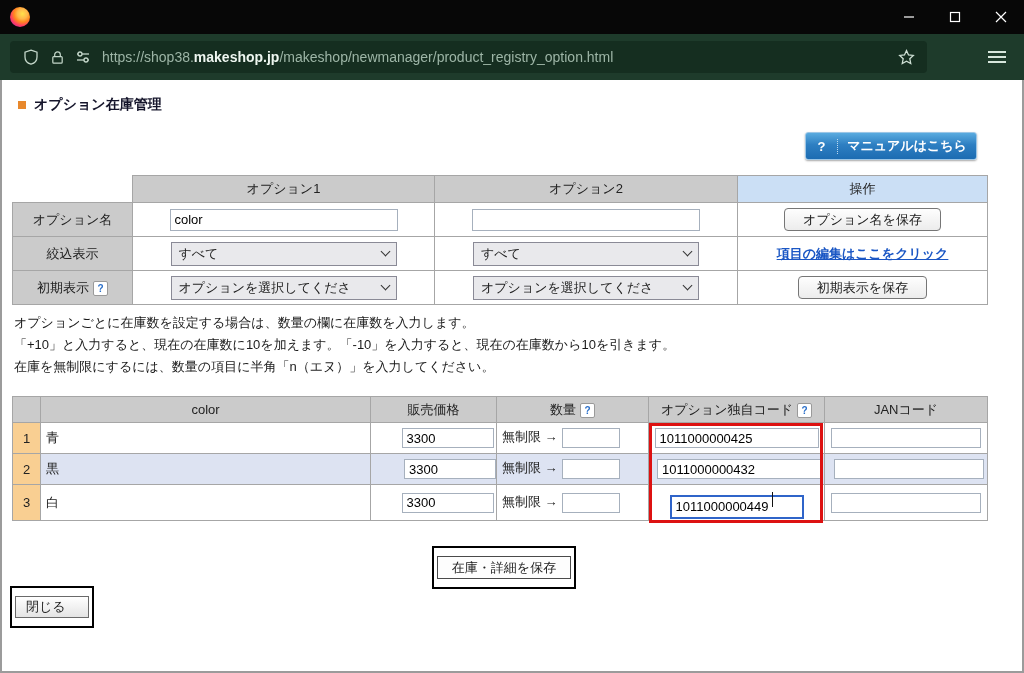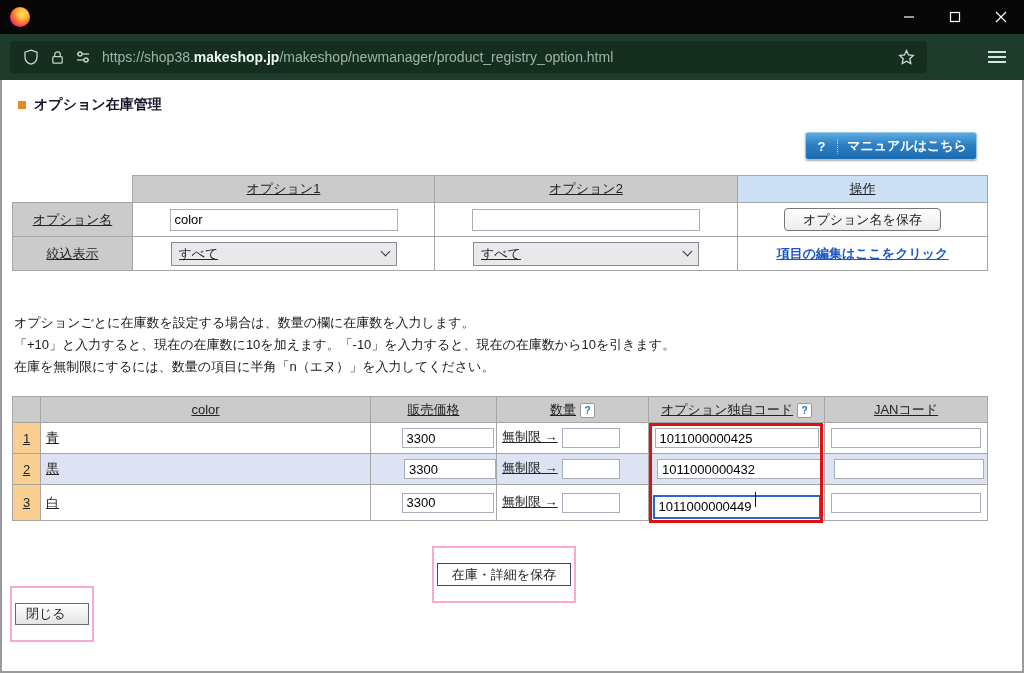--- a/index.html
+++ b/index.html
@@ -35,21 +35,21 @@
 
   .manual-btn { position:absolute; top:52px; left:803px; width:172px; height:28px;
                 background:linear-gradient(#5aabdf 0%, #2e7fc2 45%, #1c6cb2 100%);
                 border:1px solid #9cc6e6; border-radius:3px; box-shadow:0 1px 2px rgba(0,0,0,.35);
                 display:flex; align-items:center; cursor:pointer; color:#fff; font-size:13px; font-weight:bold; }
   .manual-q { width:32px; text-align:center; border-right:1px dotted #bcd9ef; }
   .manual-label { flex:1; text-align:center; }
 
   
   table { border-collapse:collapse; table-layout:fixed; }
-  td,th { border:1px solid #a6a6a6; font-size:13px; color:#222; font-weight:normal; overflow:hidden;text-decoration:underline; }
+  td,th { border:1px solid #a6a6a6; font-size:13px; color:#222; font-weight:normal; overflow:hidden; }
   .hgray { background:#cbcbcb; text-align:center; }
   .hblue { background:#cbdff5; text-align:center; }
   .nob { border:none; background:#fff; }
 
   .opts-table { position:absolute; top:95px; left:10px; width:975px; }
   .opts-table tr.hdr { height:27px; }
   .opts-table tr.row { height:34px; }
   .opts-table td.lbl { background:#cbcbcb; text-align:center; }
   .opts-table td.ctr { text-align:center; }
 
@@ -79,27 +79,27 @@
   .stock-table tr.r3 { height:36px; }
   .stock-table td.num { background:#f9cf92; text-align:center; }
   .stock-table tr.alt td.cell { background:#dde3f2; }
   .stock-table td.cell { padding-left:5px; }
   .stock-table td.ctr { text-align:center; }
   .price-input { width:92px; height:20px;margin-left:28px; }
   .qty-cell { text-align:left; padding-left:8px; white-space:nowrap; }
   .qty-input { width:58px; height:20px; margin-left:4px; vertical-align:middle; }
   .code-input { width:164px; height:20px; }
   .code-wrap { position:relative; display:inline-block; }
-  .code-input.focused { border:2px solid #2f64c9; height:24px; width:168px;margin-top:8px; }
+  .code-input.focused { border:2px solid #2f64c9; height:24px; width:134px;margin-top:8px; }
   .caret { position:absolute; left:102px; top:5px; width:1px; height:15px; background:#111; }
   .jan-input { width:150px; height:20px; }
 
   .red-overlay { position:absolute; top:343px; left:647px; width:174px; height:100px;
                  border:3px solid #dd1111; pointer-events:none; }
-  .red-wrap { display:inline-block; border:2px solid #f9a8d4; padding:15px 3px; }
+  .red-wrap { display:inline-block; border:2px solid #000000; padding:8px 3px; }
 
   .save-row { position:absolute; top:466px; left:0; width:1004px; text-align:center; }
   .save-btn { background:#fdfdfd; border:1px solid #4a4a4a; height:23px; padding:0 14px; font-size:13px;
               color:#222; cursor:pointer; font-family:"Liberation Sans","DejaVu Sans",sans-serif; }
   .close-area { position:absolute; top:506px; left:8px; }
   .close-btn { background:linear-gradient(#ffffff,#e4e4e4); border:1px solid #6a6a6a; border-radius:0;
                height:22px; width:74px; font-size:13px; color:#222; cursor:pointer; text-align:left; padding-left:10px;
                font-family:"Liberation Sans","DejaVu Sans",sans-serif; }
 </style>
 </head>
@@ -205,20 +205,38 @@
             <span class="chev"></span>
           </div>
         </td>
         <td class="ctr">
           <div class="sel">
             <span class="sel-text">すべて</span>
             <span class="chev"></span>
           </div>
         </td>
         <td class="ctr"><a class="edit-link">項目の編集はここをクリック</a></td>
+      </tr>
+      <tr class="row">
+        <td class="lbl">
+          <span>初期表示</span><span class="help-badge">?</span>
+        </td>
+        <td class="ctr">
+          <div class="sel">
+            <span class="sel-text">オプションを選択してくださ</span>
+            <span class="chev"></span>
+          </div>
+        </td>
+        <td class="ctr">
+          <div class="sel">
+            <span class="sel-text">オプションを選択してくださ</span>
+            <span class="chev"></span>
+          </div>
+        </td>
+        <td class="ctr"><button class="mini-btn">初期表示を保存</button></td>
       </tr>
     </tbody>
       </table>
 
     <div class="instructions">
       <p>オプションごとに在庫数を設定する場合は、数量の欄に在庫数を入力します。</p>
       <p>「+10」と入力すると、現在の在庫数に10を加えます。「-10」を入力すると、現在の在庫数から10を引きます。</p>
       <p>在庫を無制限にするには、数量の項目に半角「n（エヌ）」を入力してください。</p>
     </div>
 

